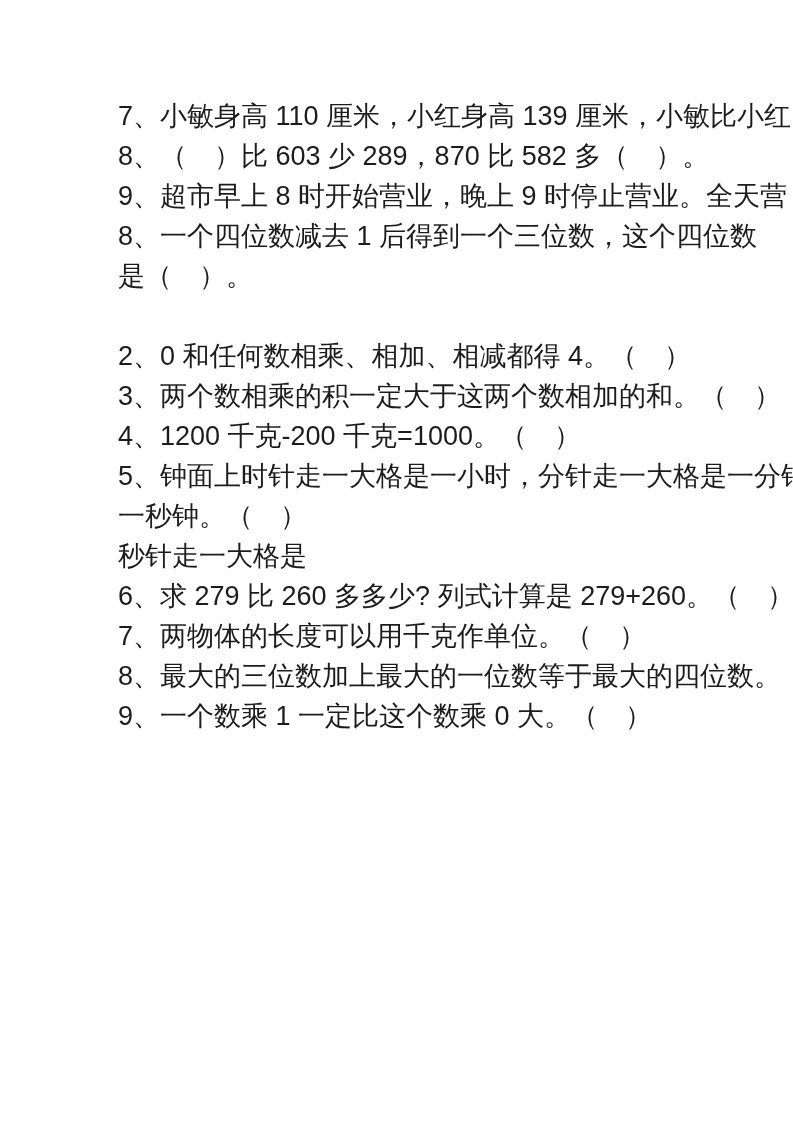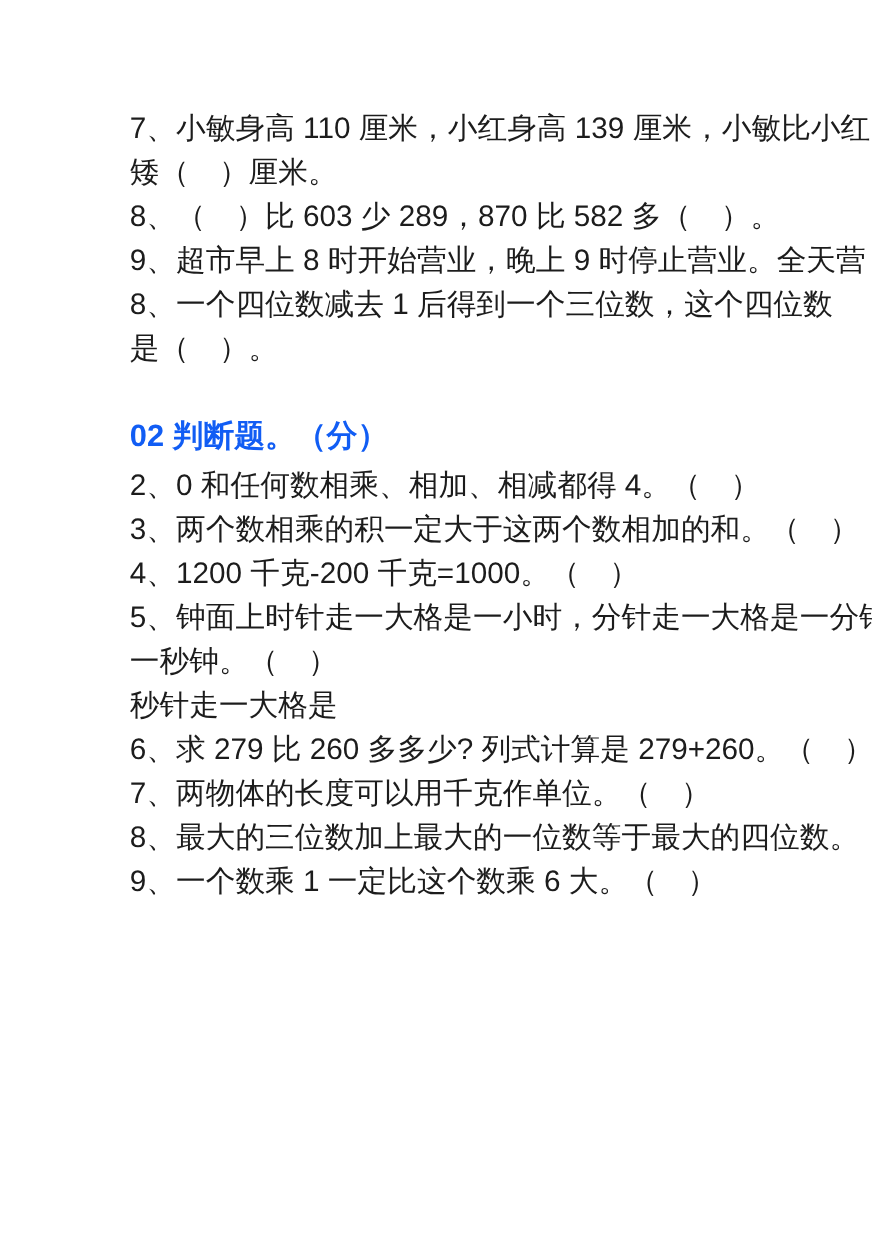--- a/index.html
+++ b/index.html
@@ -38,36 +38,34 @@
     white-space: nowrap;
   }
 </style>
 </head>
 <body>
 
 <div class="page">
 
   <div>
     <div class="line">7、小敏身高 110 厘米，小红身高 139 厘米，小敏比小红</div>
-    <div class="line">矮（　）厘米。</div>
     <div class="line">8、（　）比 603 少 289，870 比 582 多（　）。</div>
     <div class="line">9、超市早上 8 时开始营业，晚上 9 时停止营业。全天营</div>
     <div class="line">8、一个四位数减去 1 后得到一个三位数，这个四位数</div>
     <div class="line">是（　）。</div>
   </div>
 
   <div class="section-gap"></div>
 
   <div>
-    <div class="section-heading">02 判断题。（分）</div>
     <div class="line">2、0 和任何数相乘、相加、相减都得 4。（　）</div>
     <div class="line">3、两个数相乘的积一定大于这两个数相加的和。（　）</div>
     <div class="line">4、1200 千克-200 千克=1000。（　）</div>
     <div class="line">5、钟面上时针走一大格是一小时，分针走一大格是一分钟，</div>
     <div class="line">一秒钟。（　）</div>
     <div class="line">秒针走一大格是</div>
     <div class="line">6、求 279 比 260 多多少? 列式计算是 279+260。（　）</div>
     <div class="line">7、两物体的长度可以用千克作单位。（　）</div>
     <div class="line">8、最大的三位数加上最大的一位数等于最大的四位数。（　）</div>
-    <div class="line">9、一个数乘 1 一定比这个数乘 6 大。（　）</div>
+    <div class="line">9、一个数乘 1 一定比这个数乘 0 大。（　）</div>
   </div>
 
 </div>
 
 </body></html>

